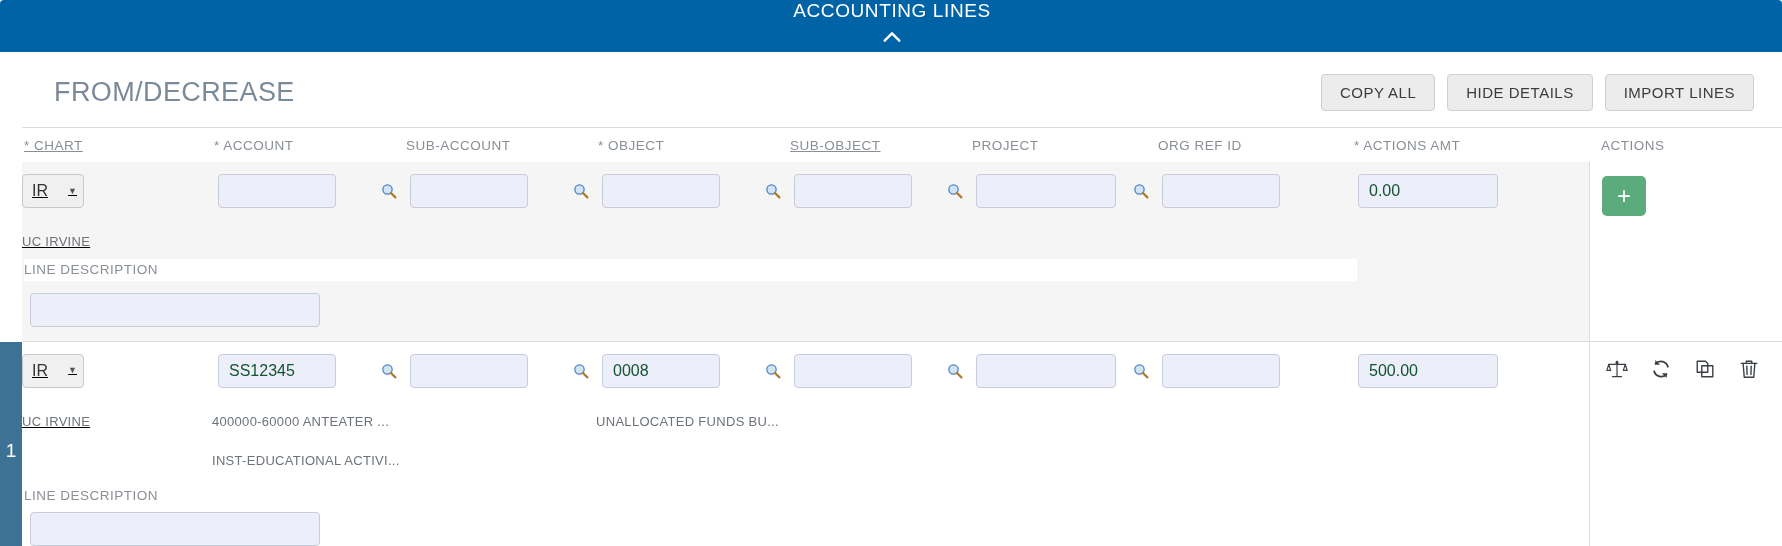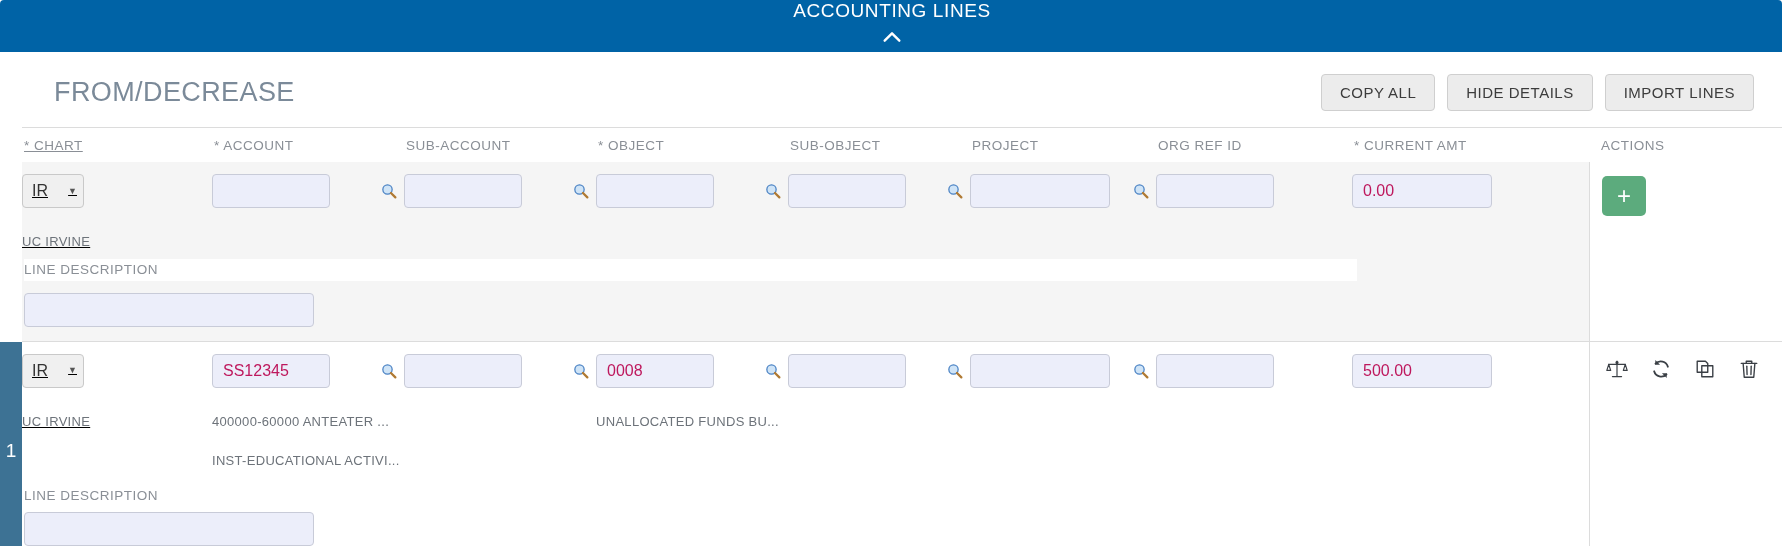--- a/index.html
+++ b/index.html
@@ -98,21 +98,21 @@
     letter-spacing: 0.5px;
     padding-left: 2px;
     white-space: nowrap;
   }
 
   
   .c-chart     { width: 190px; text-decoration: underline; }
   .c-account   { width: 192px; }
   .c-subacct   { width: 192px; }
   .c-object    { width: 192px; }
-  .c-subobj    { width: 182px; }
+  .c-subobj    { width: 182px; text-decoration: underline; }
   .c-project   { width: 186px; }
   .c-orgref    { width: 196px; }
   .c-amount    { width: 237px; }
   .c-actions   { width: 188px; padding-left: 12px; }
 
   .rowgrid { display: flex; }
 
   .data-row {
     position: relative;
     display: flex;
@@ -132,27 +132,28 @@
     display: flex;
     flex-direction: column;
     gap: 20px;
   }
 
   
   .lookup-wrap { position: relative; display: inline-block; }
   .inp {
     font-family: "Liberation Sans", sans-serif;
     font-size: 16px;
-    color: #be185d;
+    color: #14532d;
     background: #eceefa;
     border: 1px solid #c8cbd8;
     border-radius: 4px;
     height: 34px;
     padding: 0 10px;
     outline: none;
+    margin-left: 6px;
   }
   .inp-lookup { width: 118px; padding-right: 30px; }
   .inp-amount { width: 140px; }
   .inp-desc   { width: 290px; height: 34px; }
   .inp-project { width: 140px; padding-right: 30px; }
   .inp-orgref  { width: 118px; }
 
   .mag {
     position: absolute;
     right: 6px; top: 50%;
@@ -268,21 +269,21 @@
   <div class="lines-table">
 
     <div class="thead">
       <div class="th c-chart">* CHART</div>
       <div class="th c-account">* ACCOUNT</div>
       <div class="th c-subacct">SUB-ACCOUNT</div>
       <div class="th c-object">* OBJECT</div>
       <div class="th c-subobj">SUB-OBJECT</div>
       <div class="th c-project">PROJECT</div>
       <div class="th c-orgref">ORG REF ID</div>
-      <div class="th c-amount">* CURRENT AMT</div>
+      <div class="th c-amount">* ACTIONS AMT</div>
       <div class="th c-actions">ACTIONS</div>
     </div>
 
     <div class="data-row row-alt">
       <div style="flex:0 0 1567px; background:#f5f5f5;">
         <div class="rowgrid" style="padding-top:12px;">
 
           <div class="field-cell c-chart">
             <div class="sel">
               <span>IR</span>

